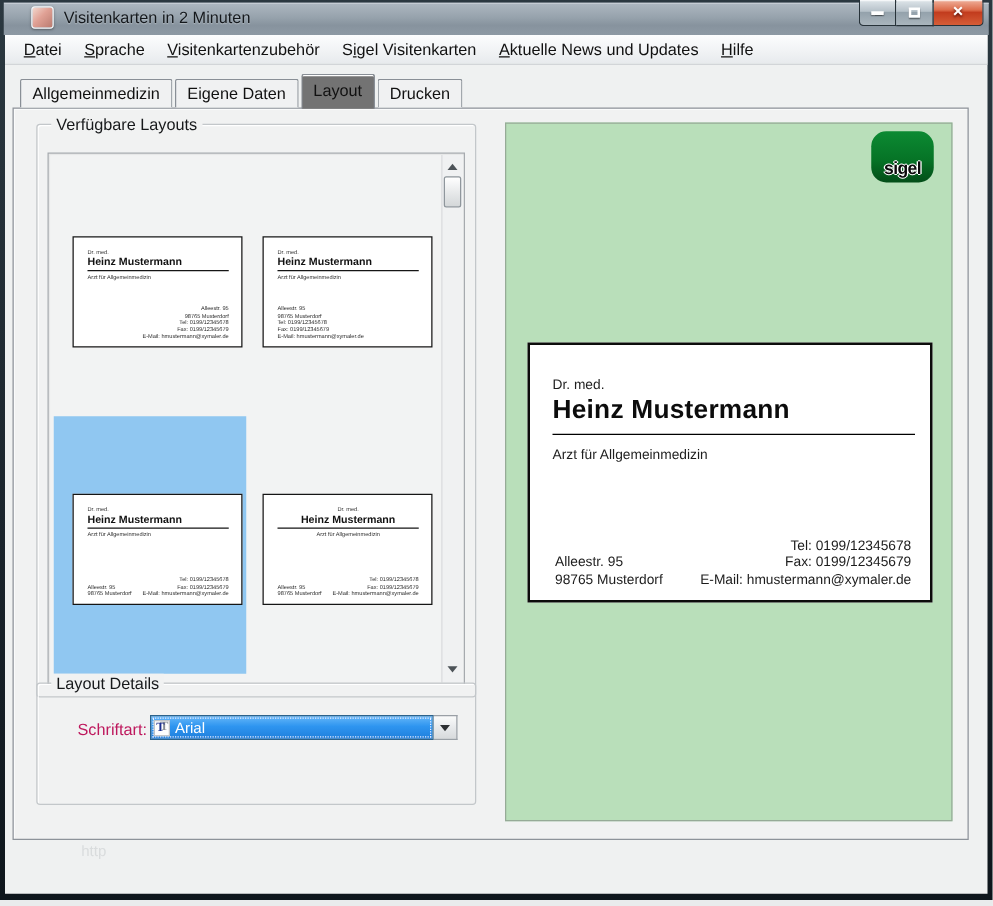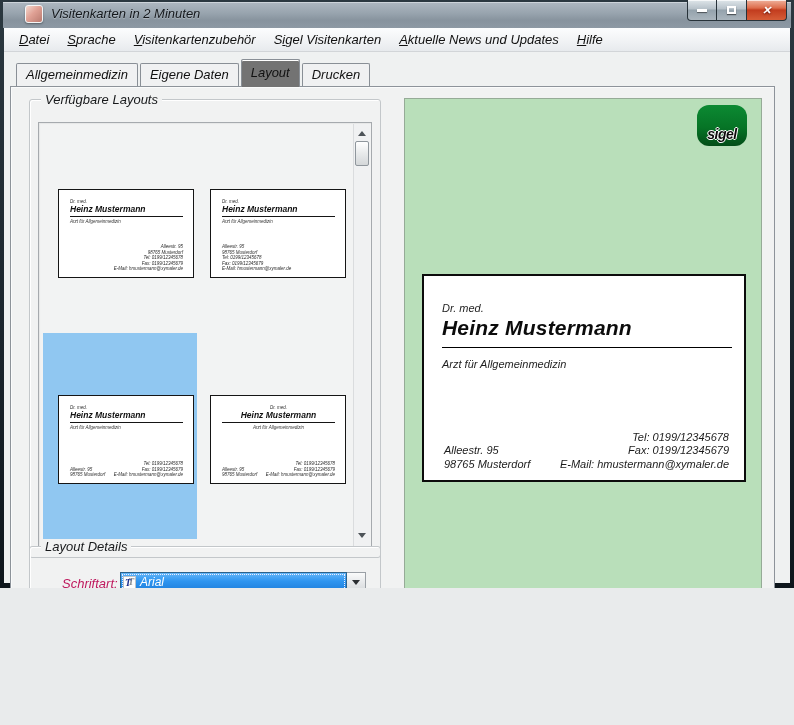--- a/index.html
+++ b/index.html
@@ -1,20 +1,20 @@
 <!DOCTYPE html>
 <html style="--sel-blue: #90c7f1; --combo-blue: #1f7fdc; --panel-green: #b9dfba; --brand-green: #067426;"><head>
 <meta charset="utf-8">
 <style>
   * { margin:0; padding:0; box-sizing:border-box; }
   html,body { width:794px; height:725px; background:#e9ebec; font-family:"Liberation Sans", sans-serif; }
 
   
-  .window { position:absolute; left:0; top:0; width:794px; height:588px;
-    background:linear-gradient(180deg,#2b3840 0%,#1a242c 60%,#0e161c 100%); overflow:hidden;font-style:italic; }
+  .window { position:absolute; left:0; top:0; width:794px; height:720px;
+    background:linear-gradient(180deg,#2b3840 0%,#1a242c 60%,#0e161c 100%); overflow:hidden; }
 
   
   .titlebar { position:absolute; left:3px; right:3px; top:2px; height:26px;
     background:linear-gradient(180deg,#aeb8c1 0%,#97a3ad 45%,#87939e 70%,#8d99a4 100%);
     box-shadow:inset 0 1px 0 #cdd4da; }
   .app-icon { position:absolute; left:22px; top:3px; width:18px; height:18px; border-radius:3px;
     background:linear-gradient(135deg,#f3d9cf 0%,#e0a195 45%,#b97a6f 100%);
     border:1px solid #f4f6f7; box-shadow:0 1px 2px rgba(0,0,0,.35); }
   .title { position:absolute; left:48px; top:4px; font-size:13px; color:#14181c; text-shadow:0 1px 1px rgba(255,255,255,.35); }
   .win-controls { position:absolute; right:4px; top:-2px; display:flex; }

